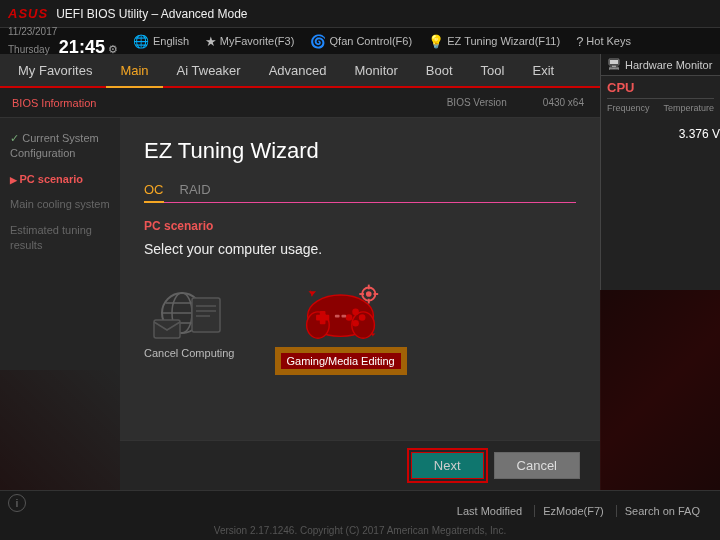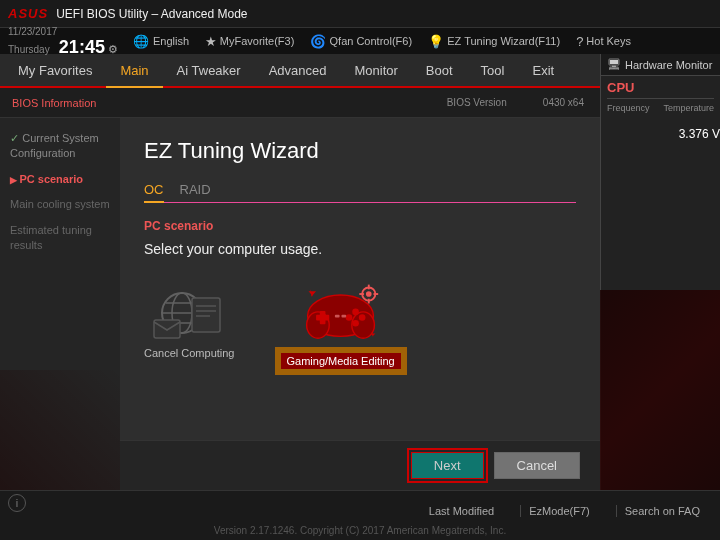--- a/index.html
+++ b/index.html
@@ -294,21 +294,21 @@
       display: flex;
       flex-direction: column;
       justify-content: flex-end;
     }
     #bottom-actions {
       display: flex;
       justify-content: flex-end;
       align-items: center;
       padding: 0 12px;
       height: 28px;
-      gap: 18px;
+      gap: 4px;
     }
     .bottom-action {
       font-size: 11px;
       color: #aaa;
       padding: 0 8px;
       cursor: pointer;
       border-left: 1px solid #444;
     }
     .bottom-action:first-child { border-left: none; }
     #copyright {

